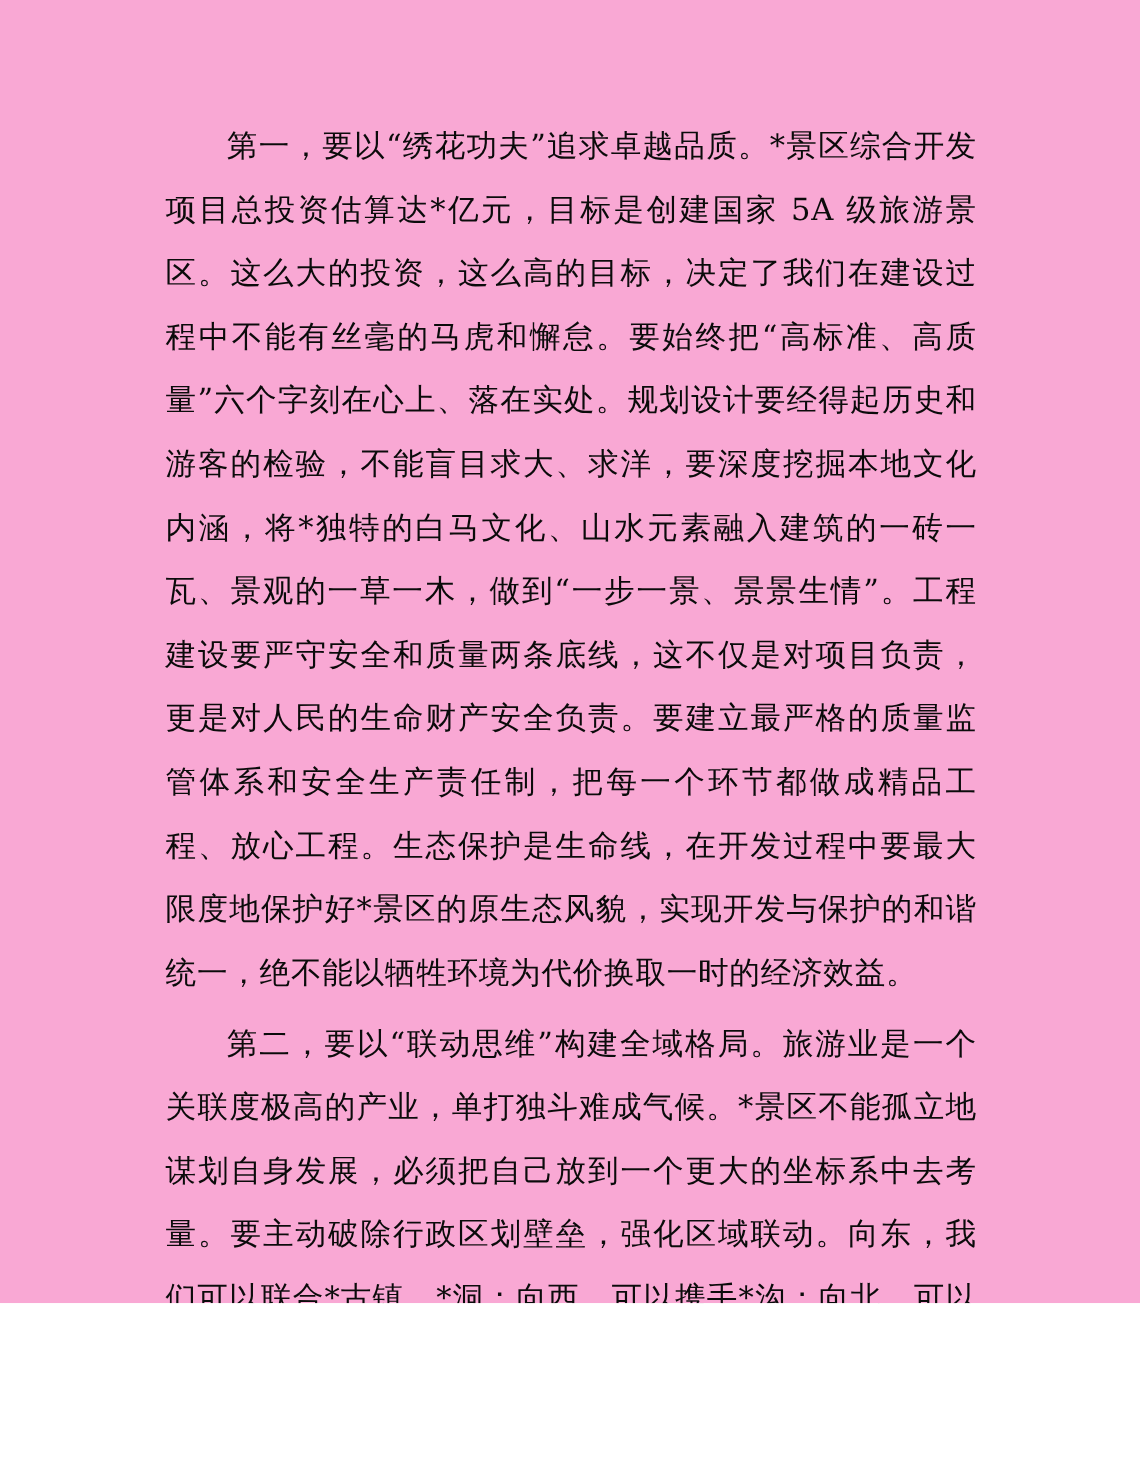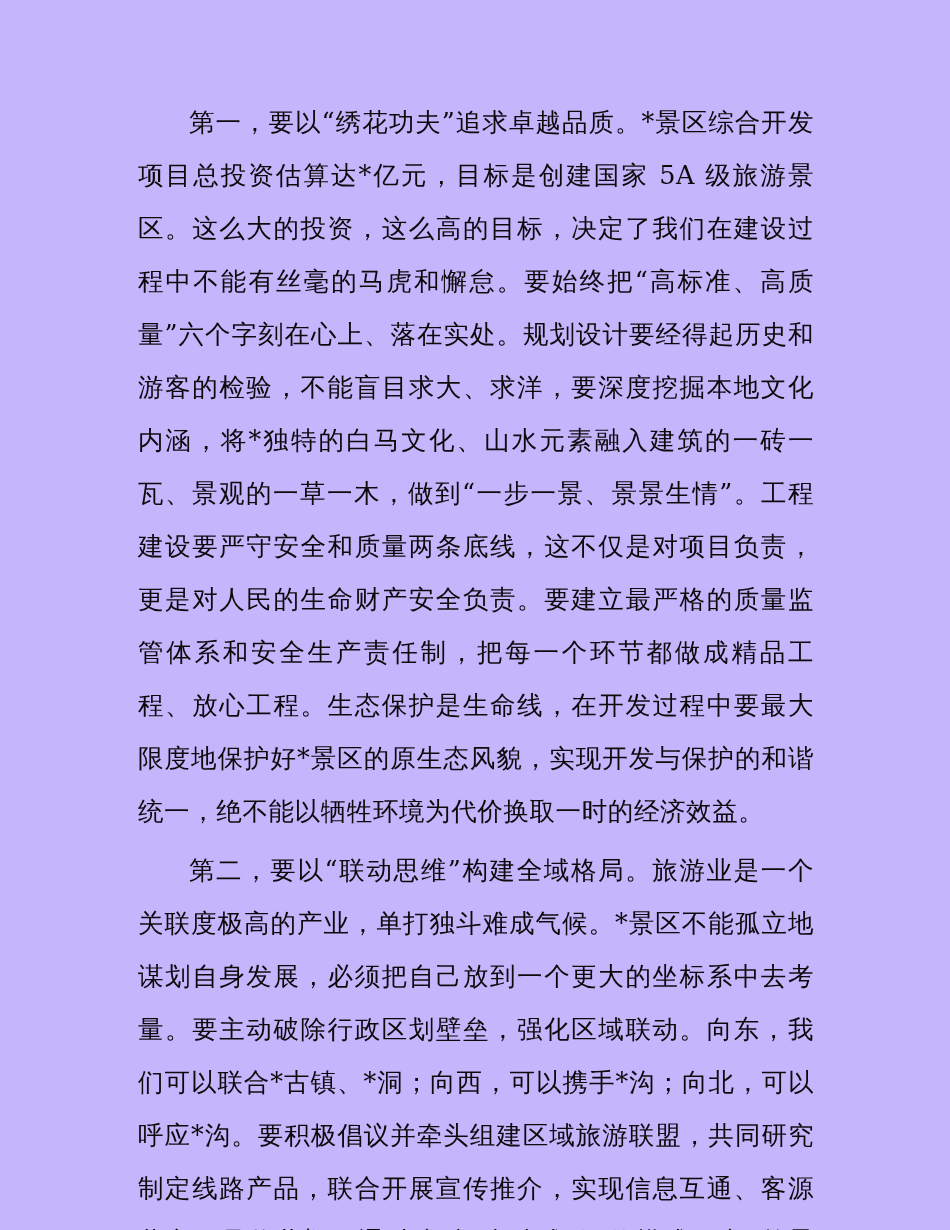--- a/index.html
+++ b/index.html
@@ -3,22 +3,22 @@
 <meta charset="utf-8">
 <style>
   html, body {
     margin: 0;
     padding: 0;
     background: #ffffff;
   }
   .page {
     position: relative;
     width: 950px;
-    height: 1230px;
-    background: #c4b5fd;
+    height: 1086px;
+    background: #f9a8d4;
     overflow: hidden;
     box-sizing: border-box;
   }
   .doc-body {
     position: absolute;
     left: 138px;
     top: 96px;
     width: 676px;
   }
   .para {

